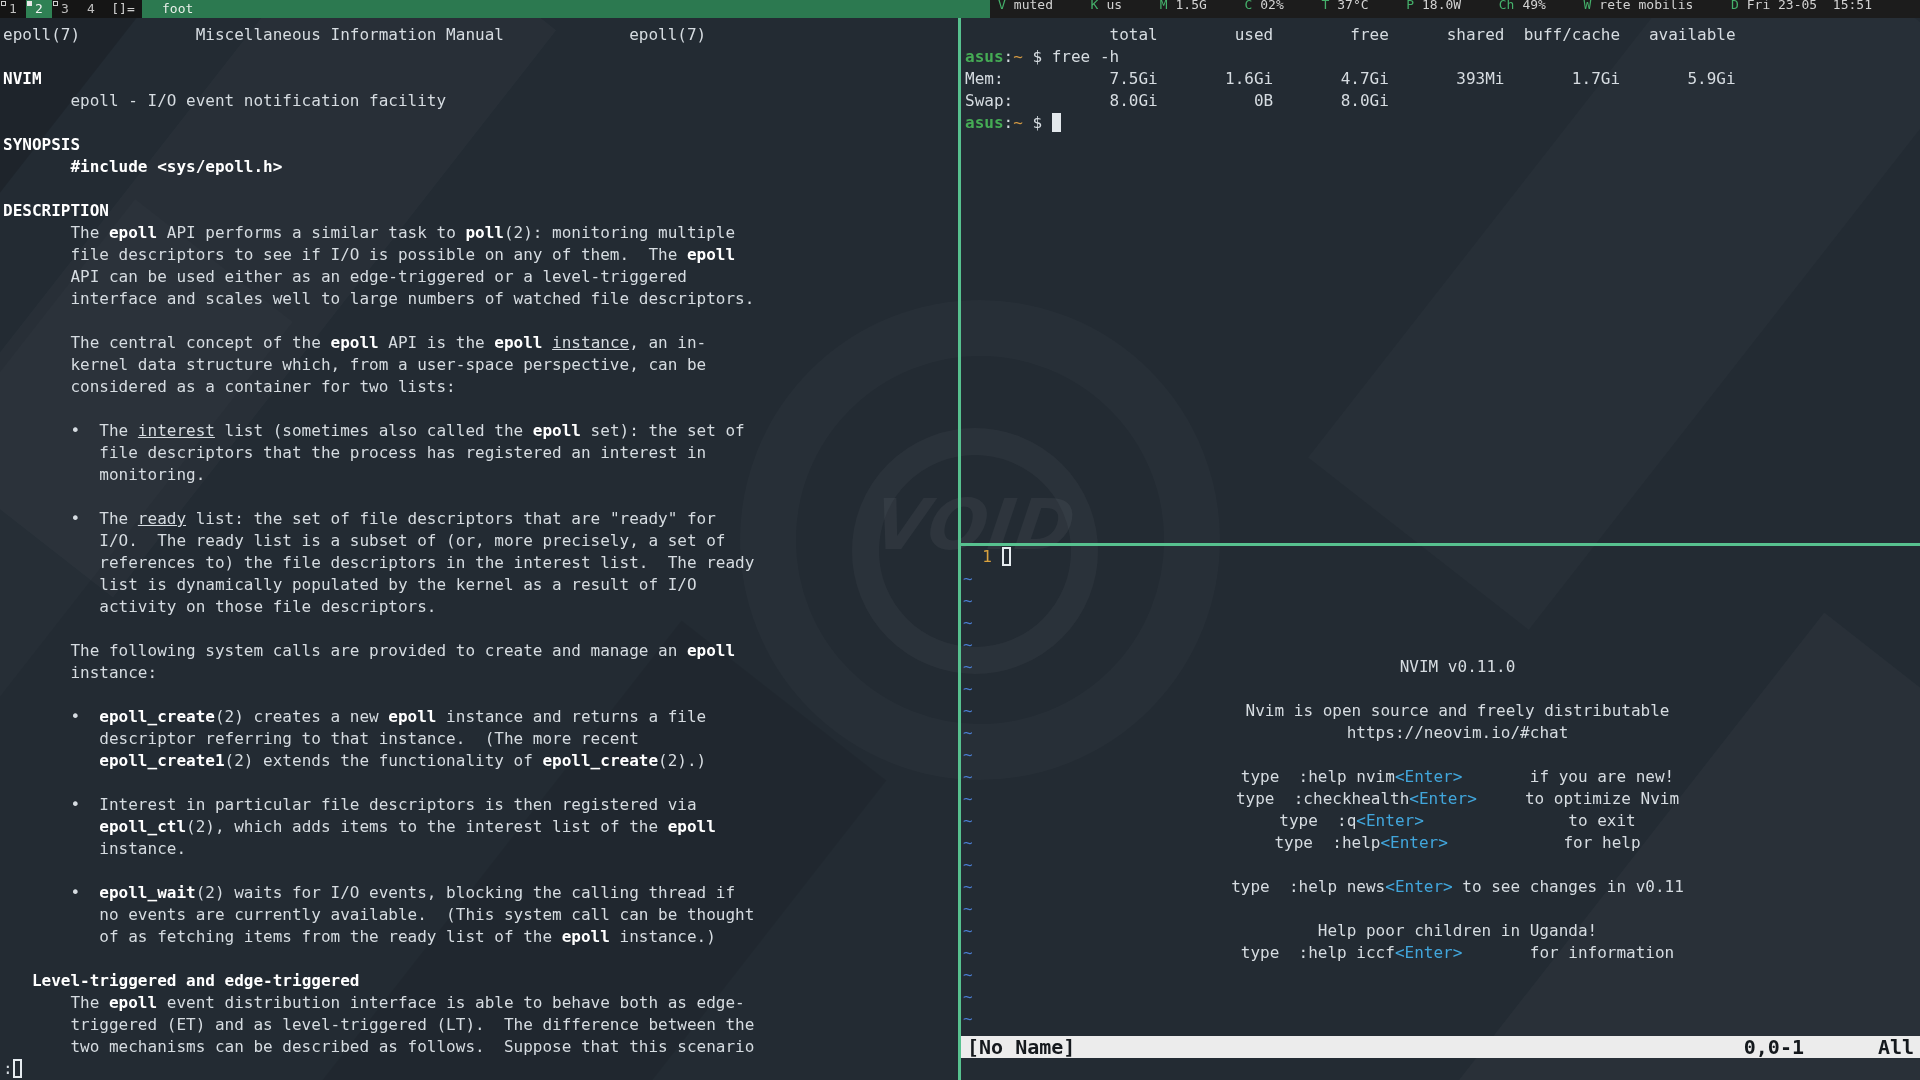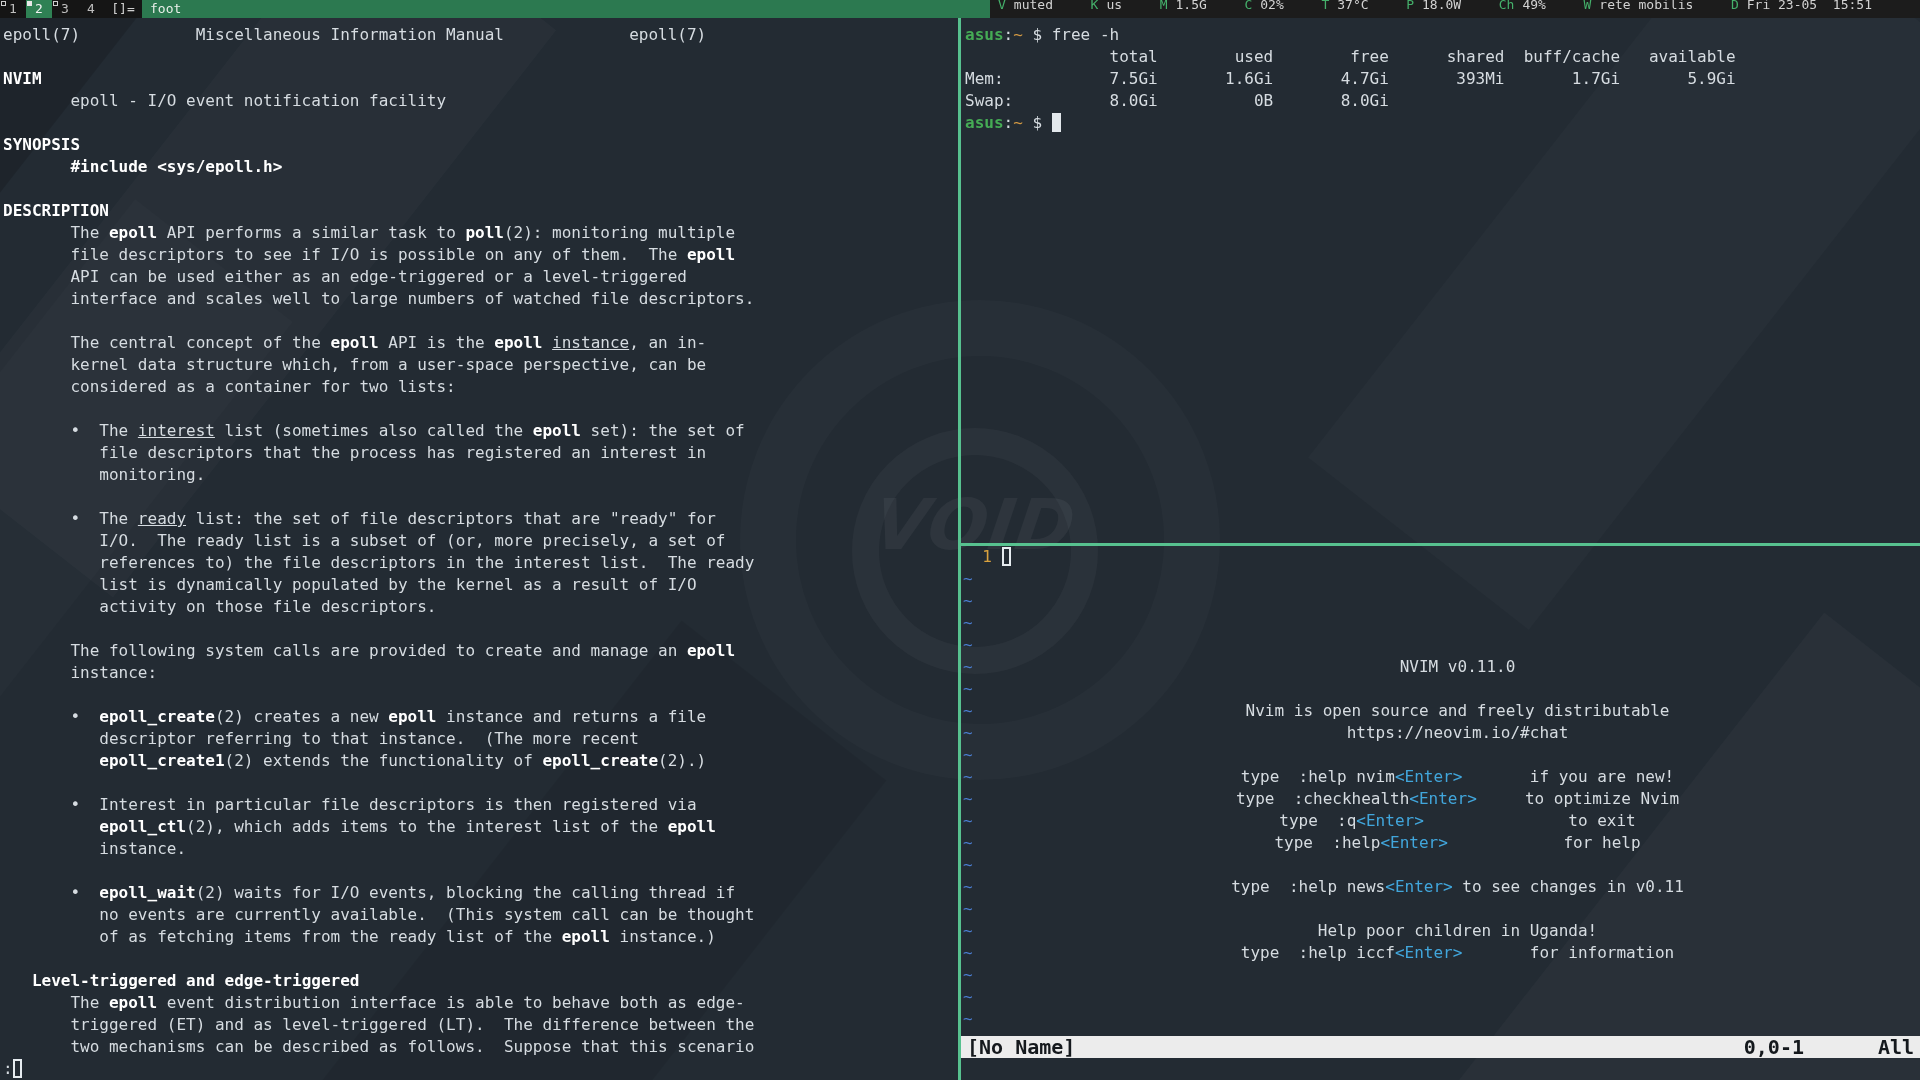--- a/index.html
+++ b/index.html
@@ -41,21 +41,21 @@
     font-size:13px; line-height:18px; color:#c9c9c9;
   }
   .ws-tag {
     position:relative; width:26px; text-align:center; color:#bfbfbf;
   }
   .ws-tag.active { background:#2f8154; color:#f2f2f2; }
   .ws-marker { position:absolute; top:1px; left:1px; width:5px; height:5px; }
   .ws-marker.filled  { background:#e8e8e8; }
   .ws-marker.outline { border:1px solid #cfcfcf; }
   .layout-symbol { width:38px; text-align:center; color:#d0d0d0; }
-  .title-strip { width:848px; background:#2c7950; color:#e9efe9; padding-left:8px; }
+  .title-strip { width:848px; background:#2c7950; color:#e9efe9; padding-left:20px; }
   .status-items {
     flex:1; background:#1c1c1c; display:flex; align-items:center;
     justify-content:space-between; padding:0 48px 8px 8px;
   }
   .status-item { white-space:pre; }
   .sk { color:#45b06b; }
   .sv { color:#d2d2d2; margin-left:8px; }
 
   
   .window { position:absolute; z-index:2; }
@@ -190,22 +190,22 @@
       <div class="tl"><span>       two mechanisms can be described as follows.  Suppose that this scenario</span></div>
       <div class="tl"><span>:</span><span class="s-ch"> </span></div>
     </div>
 </div>
 
 <div class="vborder"></div>
 <div class="hborder"></div>
 
 <div class="window term">
   <div>
+      <div class="tl"><span>               total        used        free      shared  buff/cache   available</span></div>
       <div class="tl"><span class="s-pg">asus</span><span>:</span><span class="s-yw">~</span><span> $ free -h</span></div>
-      <div class="tl"><span>               total        used        free      shared  buff/cache   available</span></div>
       <div class="tl"><span>Mem:           7.5Gi       1.6Gi       4.7Gi       393Mi       1.7Gi       5.9Gi</span></div>
       <div class="tl"><span>Swap:          8.0Gi          0B       8.0Gi</span></div>
       <div class="tl"><span class="s-pg">asus</span><span>:</span><span class="s-yw">~</span><span> $ </span><span class="s-cs"> </span></div>
     </div>
 </div>
 
 <div class="window nvim">
   <div class="nvim-gutter">
       <div class="tl"><span class="s-num">  1 </span><span class="s-ch"> </span></div>
       <div class="tl"><span class="s-td">~</span></div>

